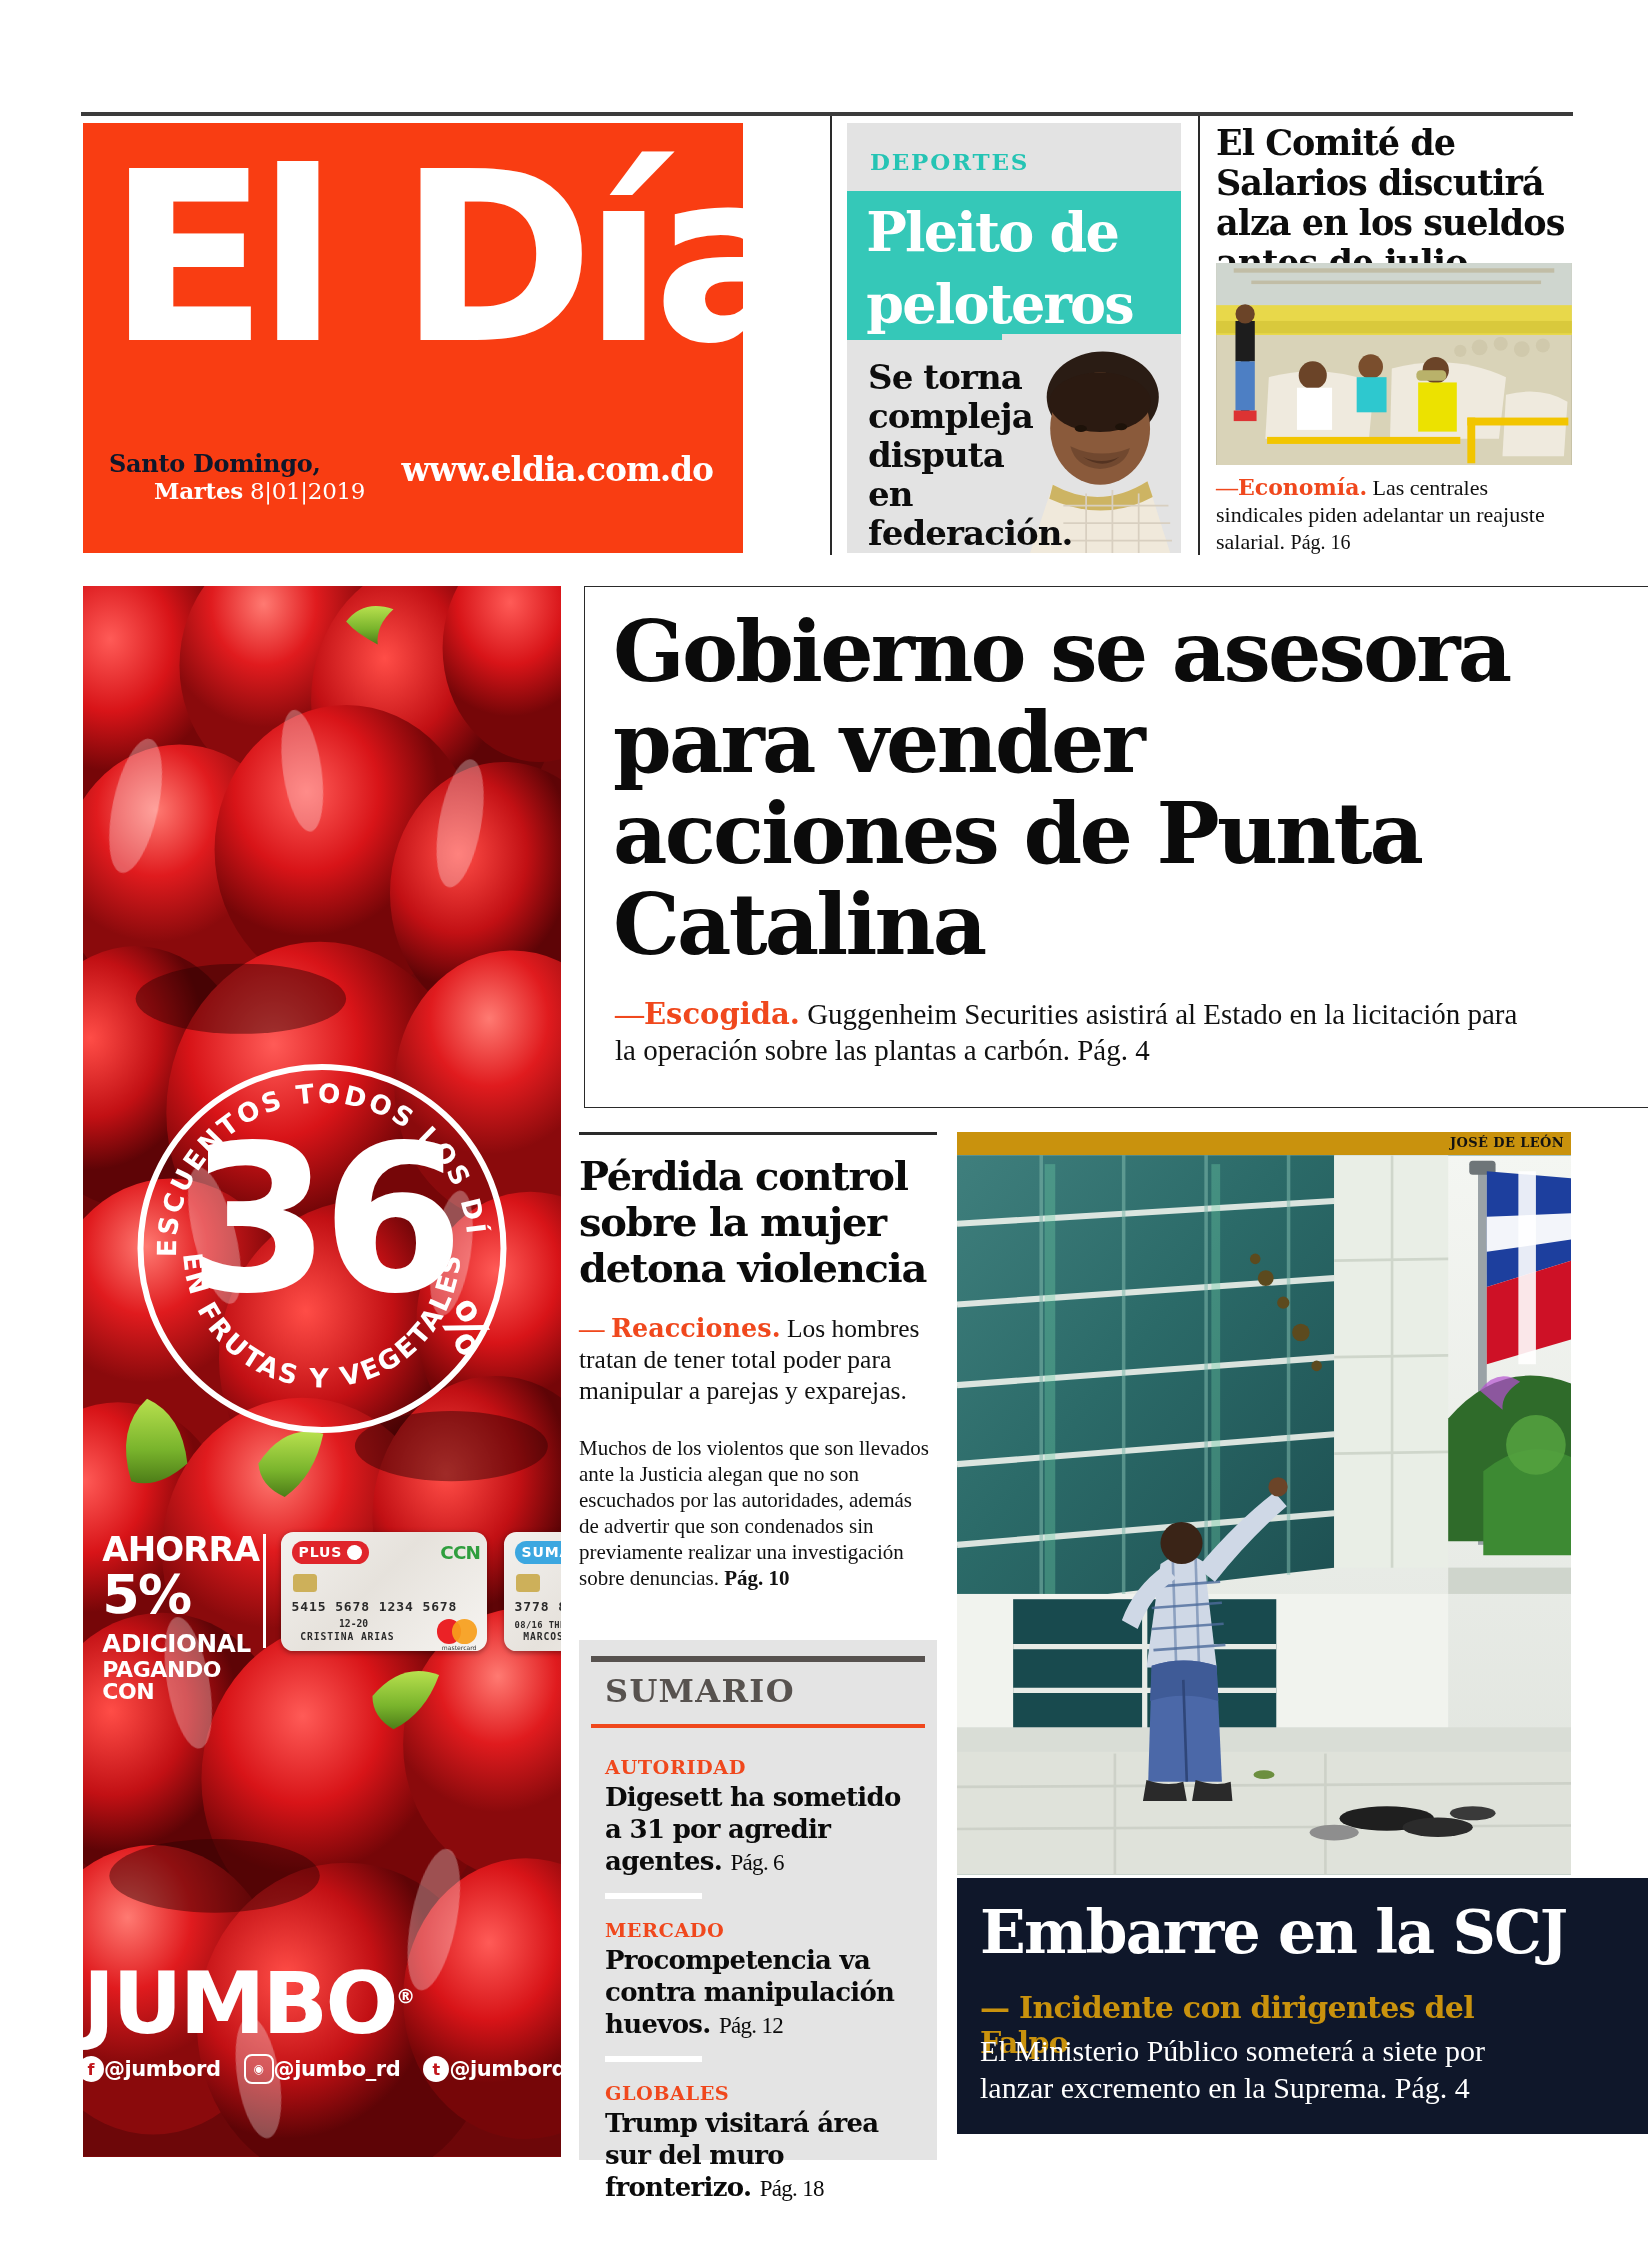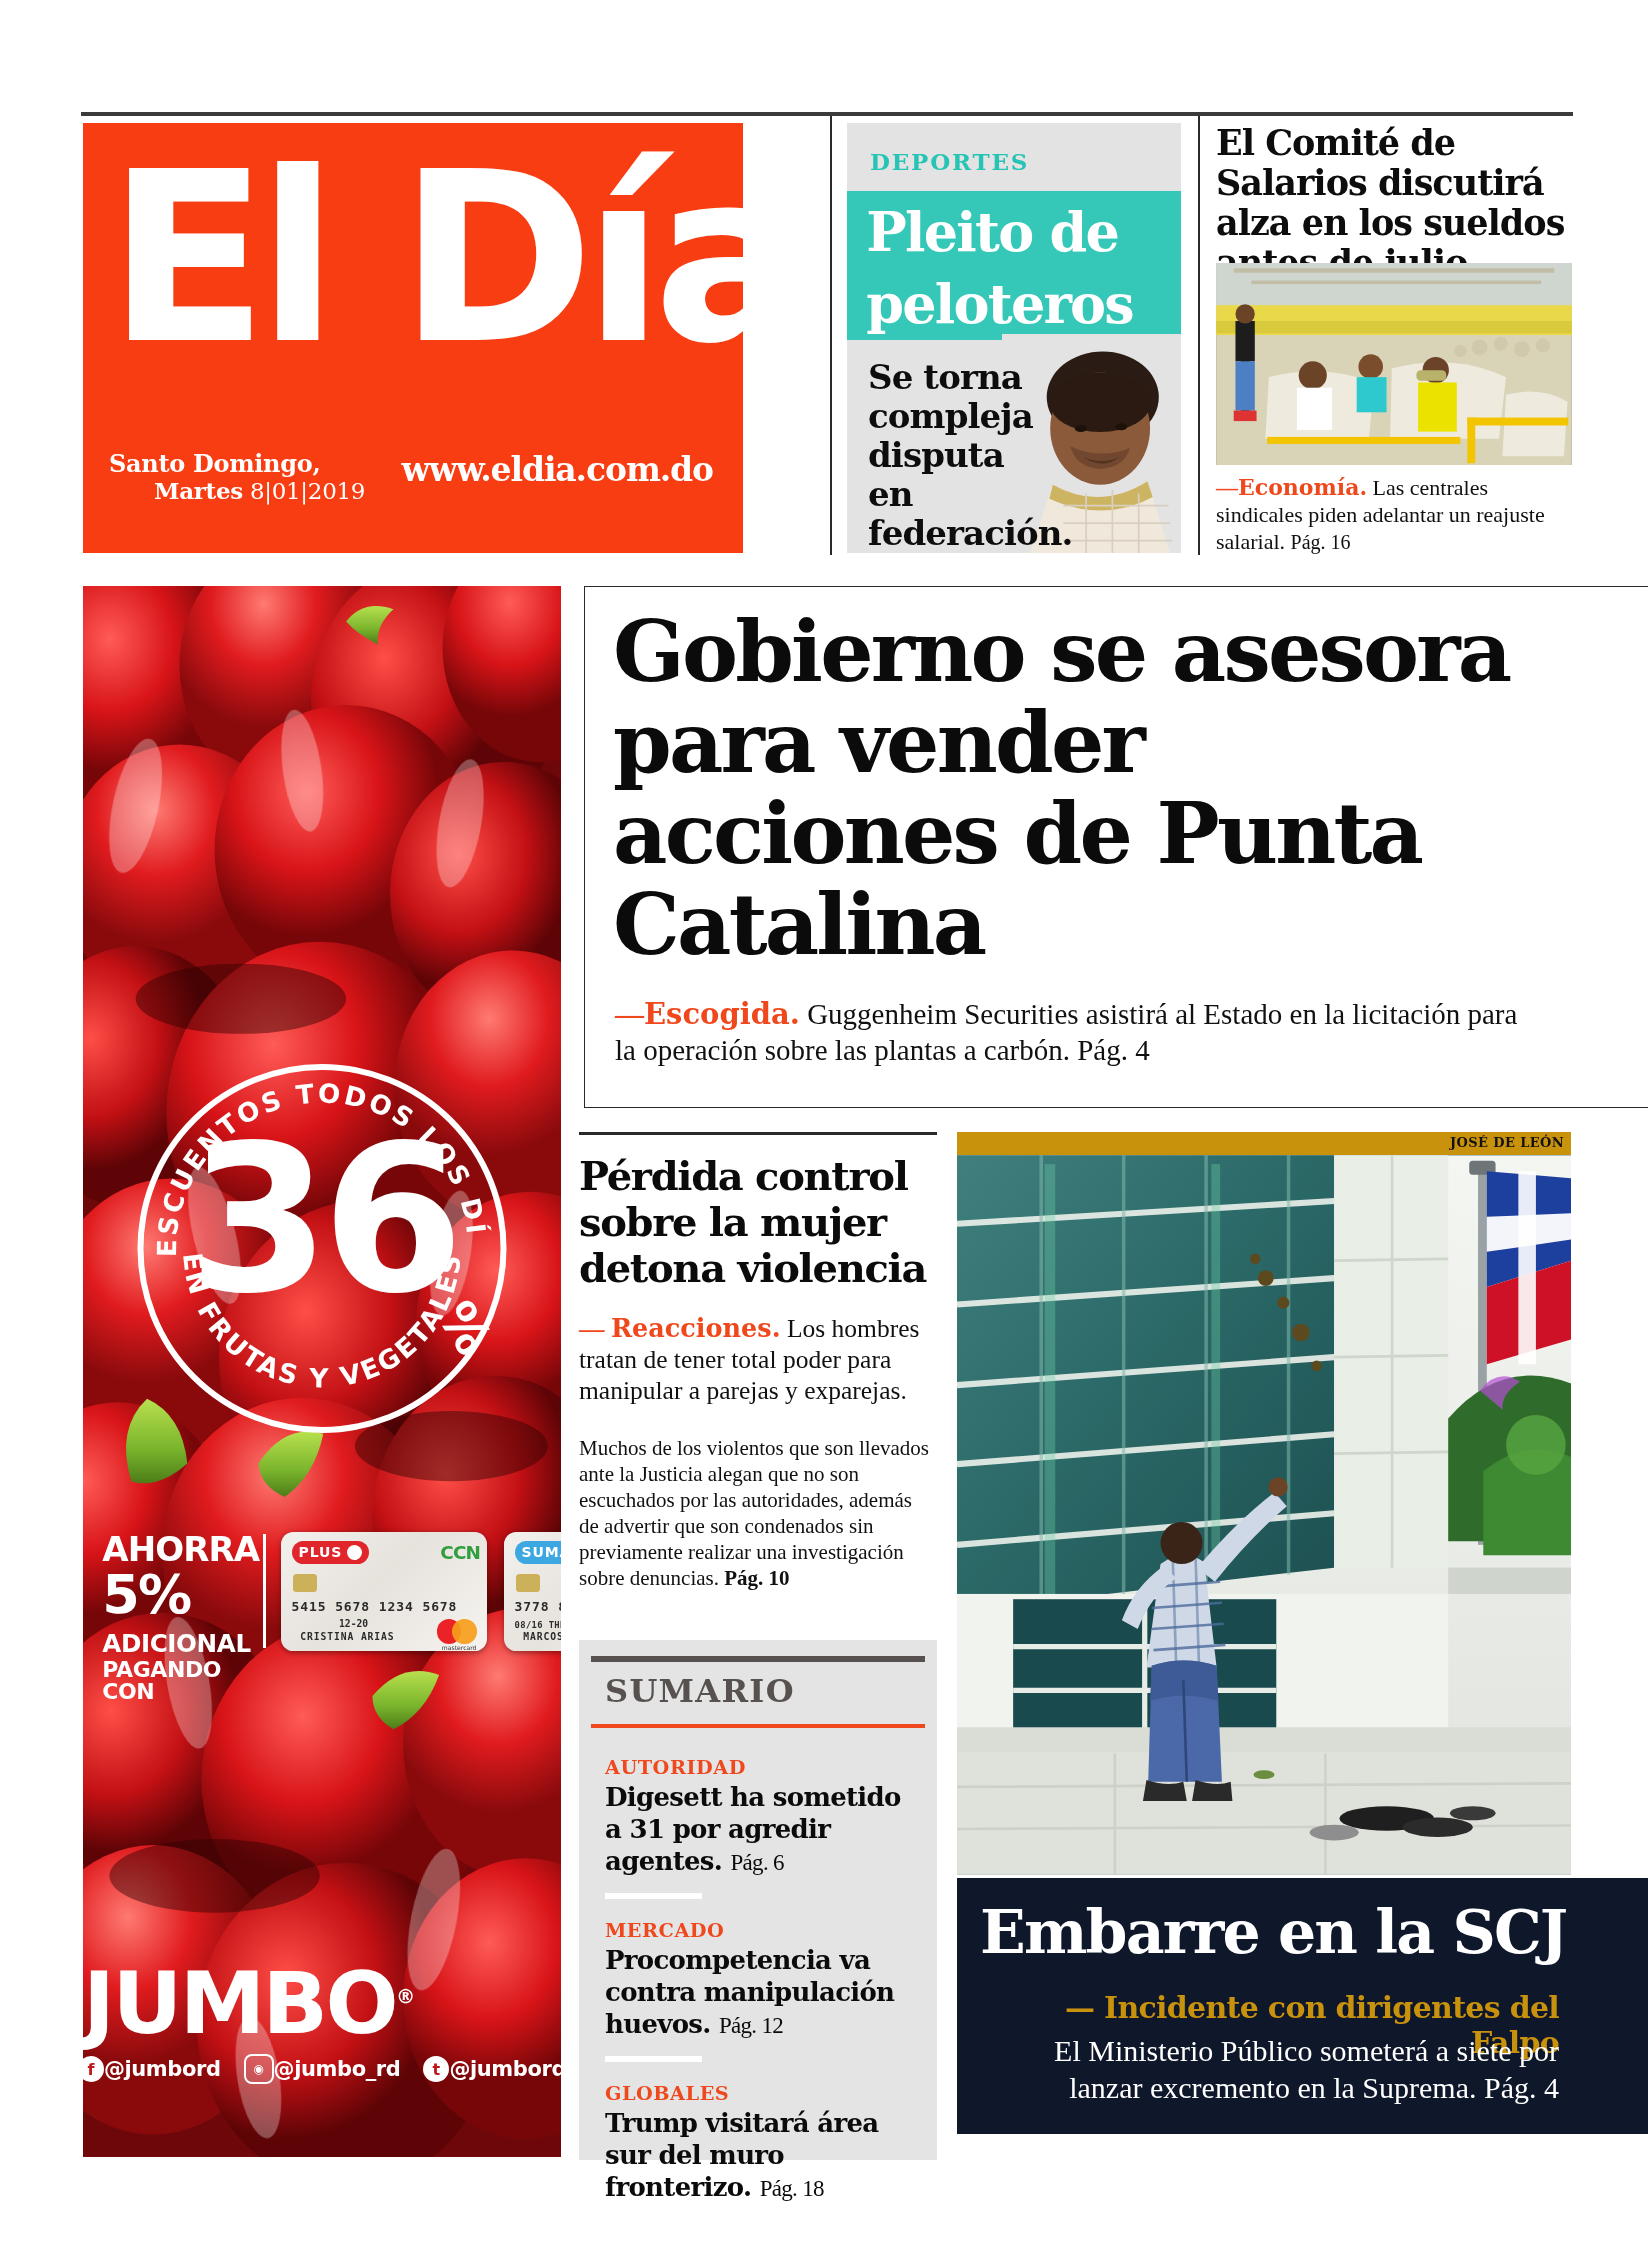--- a/index.html
+++ b/index.html
@@ -17,21 +17,21 @@
 
   
   .masthead{position:absolute;left:83px;top:123px;width:660px;height:430px;background:#f93d12;overflow:hidden;}
   .logo-wrap{position:absolute;left:24.6px;top:17.6px;width:614px;height:290px;}
   .logo-txt{
     font-family:"DejaVu Sans", sans-serif;
     font-weight:700;color:#ffffff;font-size:235px;line-height:235px;
     letter-spacing:-10.5px;white-space:nowrap;
   }
   .mh-foot{position:absolute;left:26px;top:327px;width:614px;}
-  .mh-city{font-family:"DejaVu Serif", serif;font-weight:700;color:#ffffff;font-size:24px;line-height:27px;letter-spacing:-0.3px;}
+  .mh-city{font-family:"DejaVu Serif", serif;font-weight:700;color:#0f172a;font-size:24px;line-height:27px;letter-spacing:-0.3px;}
   .mh-year{font-family:"DejaVu Serif", serif;color:#fff;font-size:22px;line-height:27px;font-weight:400;letter-spacing:-0.2px;}
   .mh-date{font-family:"DejaVu Serif", serif;color:#fff;font-size:23px;line-height:28px;letter-spacing:-0.3px;margin-left:45px;}
   .mh-date b{font-weight:700;}
   .mh-url{position:absolute;right:30px;top:327px;font-family:"DejaVu Serif", serif;font-weight:700;color:#fff;font-size:33px;letter-spacing:-1.1px;}
 
   
   .vrule{position:absolute;background:#2a2a2a;width:1.8px;}
 
   
   .deportes{position:absolute;left:847px;top:123px;width:334px;height:430px;background:#e3e3e3;overflow:hidden;text-decoration:underline;}
@@ -110,21 +110,21 @@
   .sum-t{position:absolute;left:26px;top:32px;font-family:"DejaVu Serif", serif;font-weight:700;font-size:32px;letter-spacing:1.3px;color:#57524f;}
   .sum-red{position:absolute;left:12.3px;top:84px;width:334px;height:4.4px;background:#f0481d;}
   .sum-items{position:absolute;left:26px;top:116px;width:320px;}
   .si{margin-bottom:20px;}
   .si-k{font-family:"DejaVu Serif", serif;font-weight:700;font-size:19.3px;letter-spacing:0.5px;color:#f0481d;margin-bottom:1.8px;}
   .si-t{font-family:"DejaVu Serif", serif;font-weight:700;font-size:26px;line-height:32px;letter-spacing:-0.7px;color:#0b0b0b;}
   .si-t .pg{font-weight:400;font-size:23px;font-family:"Liberation Serif",serif;}
   .si-sep{width:97px;height:6.1px;background:#fff;margin-top:14px;}
 
   
-  .scjwrap{position:absolute;left:957px;top:1132px;width:614px;height:1027px;text-align:right;}
+  .scjwrap{position:absolute;left:957px;top:1132px;width:614px;height:1027px;}
   .scj-credit{position:absolute;left:0;top:0;width:614px;height:23px;background:#c9920d;}
   .scj-credit span{position:absolute;right:7px;top:2.6px;font-family:"DejaVu Serif", serif;font-weight:700;font-size:13px;color:#121212;letter-spacing:0.4px;}
   .scj-photo{position:absolute;left:0;top:23px;width:614px;height:720px;overflow:hidden;background:#2d6e73;}
   .scj-black{position:absolute;left:0;top:746px;width:726px;height:256px;background:#0f172a;}
   .scj-h{position:absolute;left:23px;top:23px;font-family:"DejaVu Serif", serif;font-weight:700;font-size:60px;line-height:63px;color:#fff;letter-spacing:-1.8px;}
   .scj-k{position:absolute;left:23px;top:112px;width:579px;font-family:"DejaVu Serif", serif;font-weight:700;font-size:30px;line-height:35px;color:#c9920d;letter-spacing:-0.7px;}
   .scj-b{position:absolute;left:23px;top:154px;width:579px;font-family:"Liberation Serif", serif;font-size:30px;line-height:37px;color:#fff;}
 </style>
 </head>
 <body>

